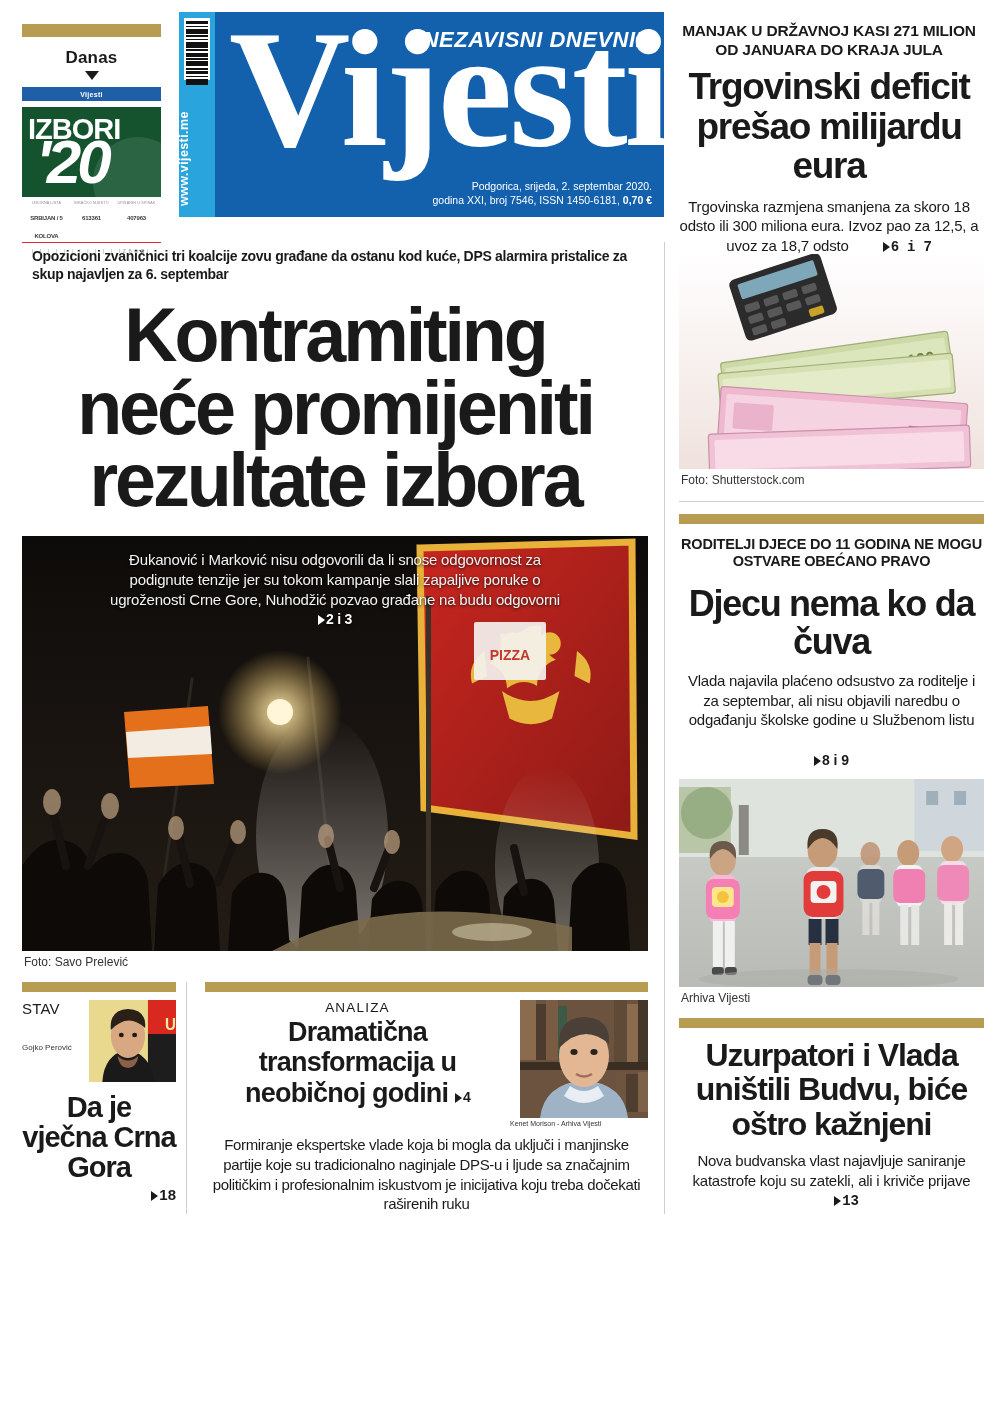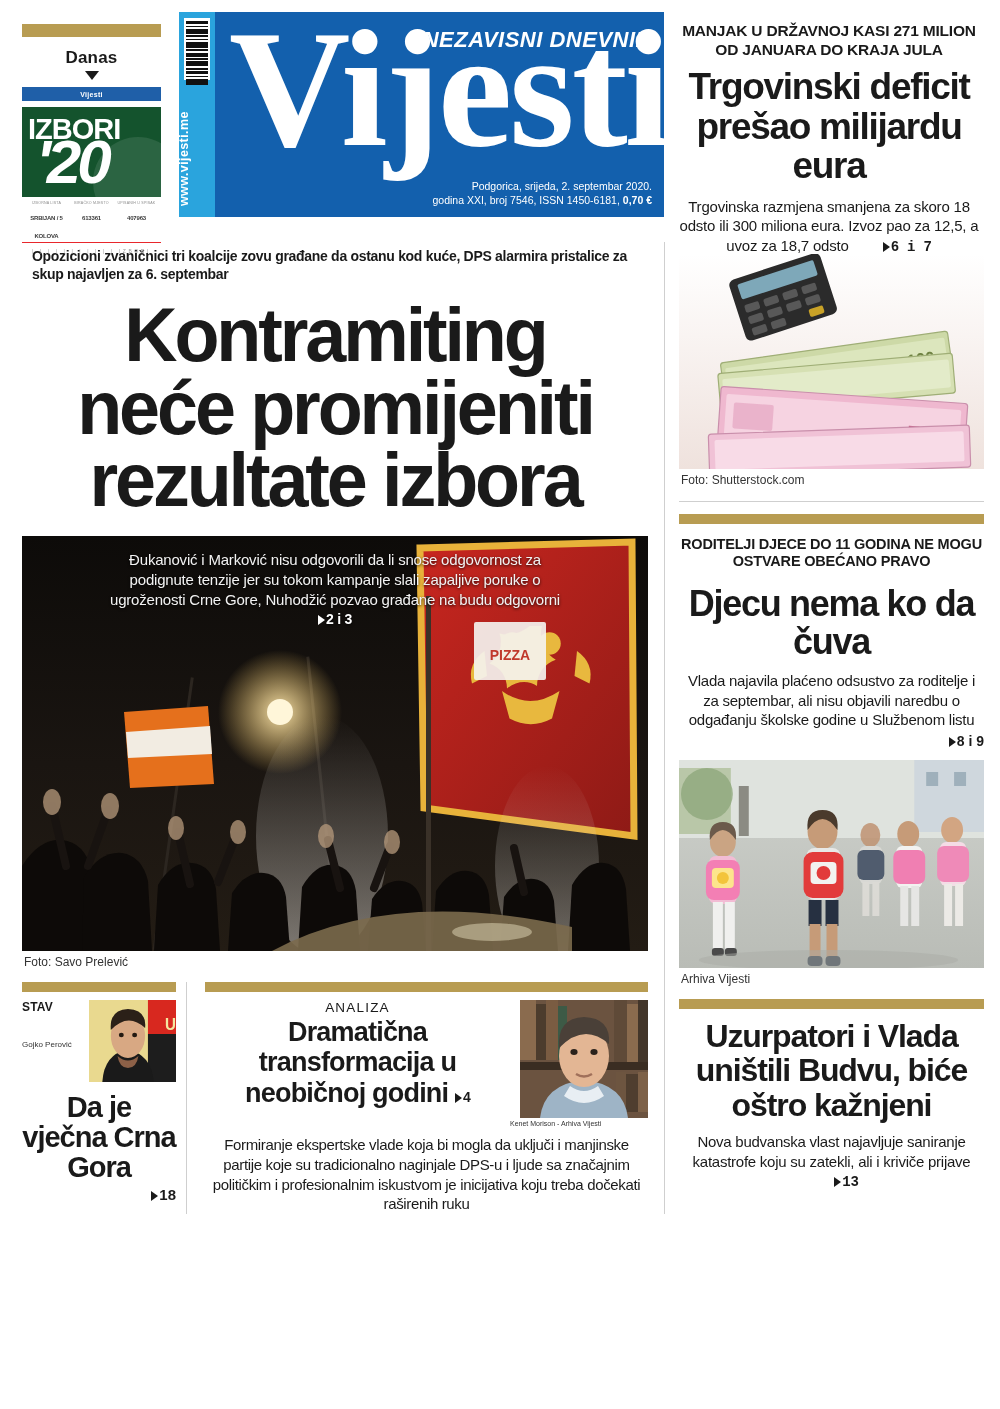--- a/index.html
+++ b/index.html
@@ -75,21 +75,21 @@
     font-size:15px; line-height:1.34; padding:0 74px; text-shadow:0 1px 3px rgba(0,0,0,.85); letter-spacing:-.2px; }
   .cap-overlay .pageref { color:#fff; display:block; }
   .cap-overlay .pageref .tri { border-left-color:#fff; }
 
   
   .btm { display:flex; margin-top:13px; }
   .stav { width:164px; padding-right:10px; }
   .gold-rule { height:10px; background:#b89c52; }
   .stav-top { display:flex; margin-top:8px; }
   .stav-left { width:70px; }
-  .stav-label { font-size:12px; font-weight:bold; letter-spacing:.2px; }
+  .stav-label { font-size:15px; font-weight:normal; letter-spacing:.2px; }
   .stav-author { font-size:8px; color:#333; line-height:1.25; margin-top:26px; }
   .stav-portrait { width:92px; height:82px; position:relative; overflow:hidden; }
   .stav-head { font-size:29px; font-weight:bold; line-height:1.03; text-align:center; margin-top:11px; letter-spacing:-1px; }
   .stav .pageref { display:block; text-align:right; margin-top:3px; font-size:15px; }
 
   .analiza { flex:1; padding-left:18px; border-left:1px solid #cfcfcf; }
   .an-top { display:flex; }
   .an-txt { flex:1; }
   .an-label { text-align:center; font-size:13.5px; letter-spacing:1.2px; font-weight:normal; margin-top:8px; }
   .an-head { font-size:27px; font-weight:bold; line-height:1.13; text-align:center; letter-spacing:-.8px; margin-top:2px; }
@@ -99,21 +99,21 @@
   .an-deck { font-size:15px; line-height:1.32; text-align:center; margin-top:8px; letter-spacing:-.35px; }
 
   
   .rule-h { height:1px; background:#cfcfcf; margin:14px 0 0; }
   .photo-money { height:215px; margin-top:12px; background:#efe6df; }
   .photo-school { height:208px; margin-top:10px; background:#d8d4cb; }
 
   .kicker2 { font-size:14.5px; font-weight:bold; line-height:1.2; text-align:center; letter-spacing:-.2px; margin-top:12px; }
   .hl-2 { font-size:36px; font-weight:bold; line-height:1.06; text-align:center; letter-spacing:-1.3px; margin-top:14px; }
   .deck2 { font-size:15px; line-height:1.3; text-align:center; margin-top:10px; letter-spacing:-.25px; }
-  .ref-center { text-align:right; margin-top:2px; }
+  .ref-center { text-align:center; margin-top:21px; }
 
   .hl-3 { font-size:32px; font-weight:bold; line-height:1.09; text-align:center; letter-spacing:-1.1px; margin-top:10px; }
   .deck3 { font-size:15px; line-height:1.3; text-align:center; margin-top:9px; letter-spacing:-.25px; }
 
   .inline-ref { display:inline-block; margin-left:30px;font-family:Liberation Mono, monospace; }
 
   
   .svgfill { width:100%; height:100%; display:block; }
 </style>
 </head>

